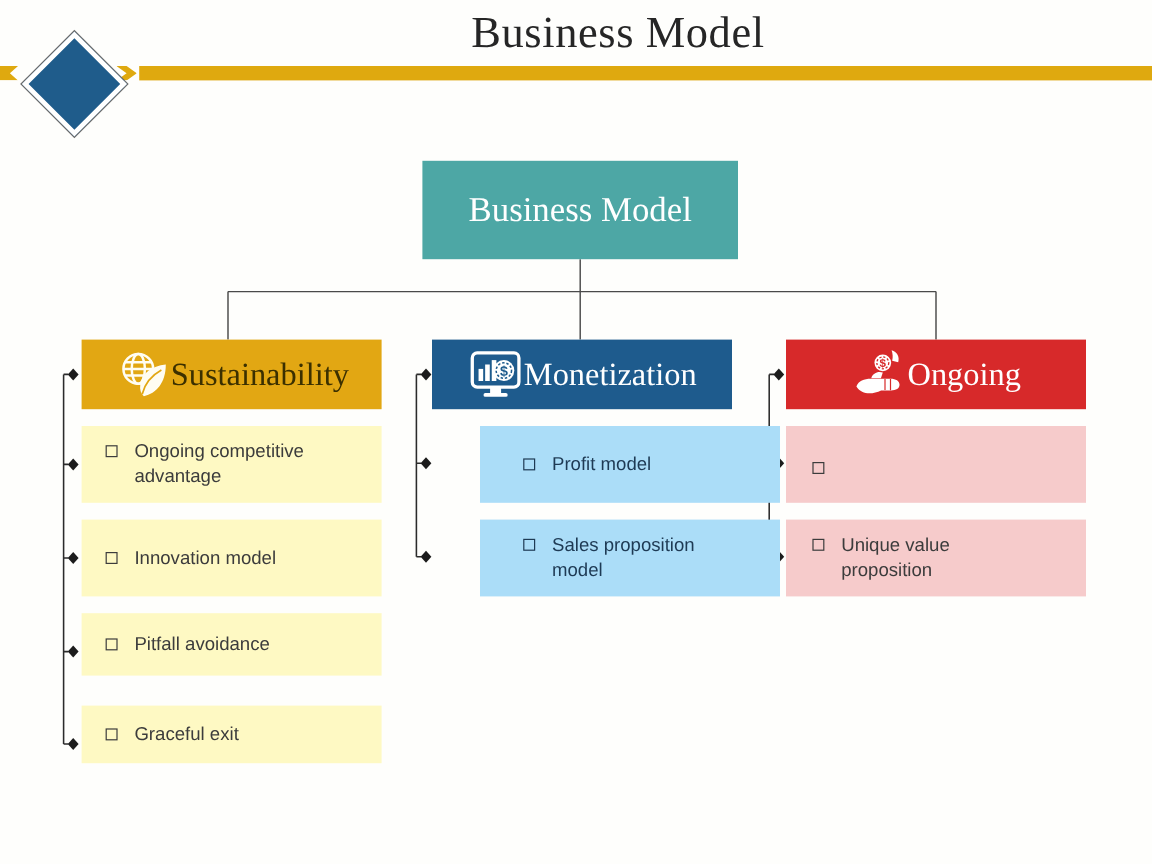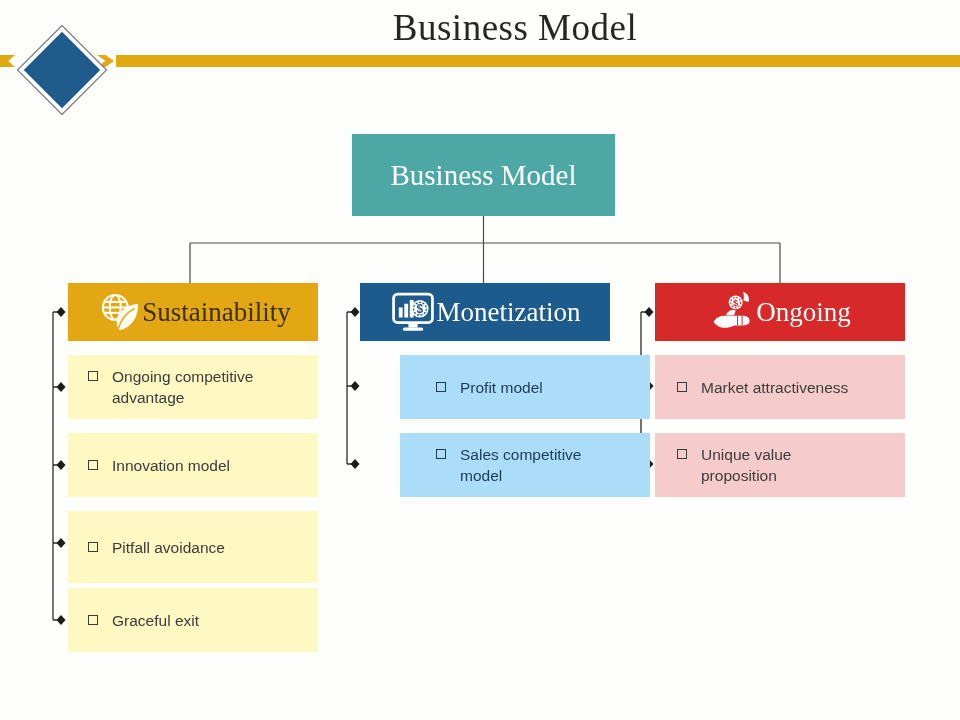--- a/index.html
+++ b/index.html
@@ -48,22 +48,22 @@
   .hicon svg{width:46px;height:44px;display:block;}
   .item{
     position:absolute;left:0;width:250px;box-sizing:border-box;
     display:flex;align-items:center;
   }
   .branch-0 .item{background:#fef9c3;color:#3C3C3C;padding-left:20px;}
   .branch-1 .item{background:#ABDDF8;color:#1E3A54;padding-left:36px;margin-left:40px;}
   .branch-2 .item{background:#F6CBCB;color:#3C3C3C;padding-left:22px;}
   .r0{top:72px;height:64px;}
   .r1{top:150px;height:64px;}
-  .r2{top:228px;height:72px;}
-  .r3{top:305px;height:64px;}
+  .r2{top:228px;height:52px;}
+  .r3{top:305px;height:48px;}
   .item-inner{display:flex;align-items:flex-start;gap:14px;}
   .bullet{
     flex:none;width:8px;height:8px;margin-top:5px;
     border:1.6px solid currentColor;background:transparent;
   }
   .item-text{font-size:15.5px;line-height:21px;max-width:164px;}
 </style>
 </head>
 <body>
 
@@ -159,21 +159,21 @@
   </div>
   <div class="item r0">
     <span class="item-inner">
         <span class="bullet"></span>
         <span class="item-text">Profit model</span>
       </span>
   </div>
   <div class="item r1">
     <span class="item-inner">
         <span class="bullet"></span>
-        <span class="item-text">Sales competitive model</span>
+        <span class="item-text">Sales proposition model</span>
       </span>
   </div>
 </section>
 
 <section class="branch branch-2">
   <div class="branch-header">
     <span class="hicon">
       <svg viewBox="0 0 48 48">
         <path fill="#ffffff" d="M36 2 C41 3.5 43.5 8 42 13 L36.5 11.5 C37.4 8.3 37 5 36 2 Z"></path>
         <circle cx="28" cy="13.5" r="7.6" fill="#ffffff"></circle>
@@ -182,21 +182,20 @@
         <path fill="#ffffff" d="M17.5 27.5 C18.8 23 23.5 20.8 28 22.3 L26.3 27.5 Z"></path>
         <path fill="#ffffff" d="M4 35 C6 29.8 11 28 17 28 L35 28 C40 28 43.2 30 43.2 33.5 C43.2 37 40 38.6 35.5 38.6 L26.5 38.6 C18.5 42.4 9 42.8 4 35 Z"></path>
         <path stroke="#D7292A" stroke-width="1.1" fill="none" d="M30 28.2 V38.2 M35 28.2 V38.4"></path>
       </svg>
     </span>
     <span>Ongoing</span>
   </div>
   <div class="item r0">
     <span class="item-inner">
         <span class="bullet"></span>
-        <span class="item-text">Market  attractiveness</span>
       </span>
   </div>
   <div class="item r1">
     <span class="item-inner">
         <span class="bullet"></span>
         <span class="item-text">Unique value proposition</span>
       </span>
   </div>
 </section>
 

